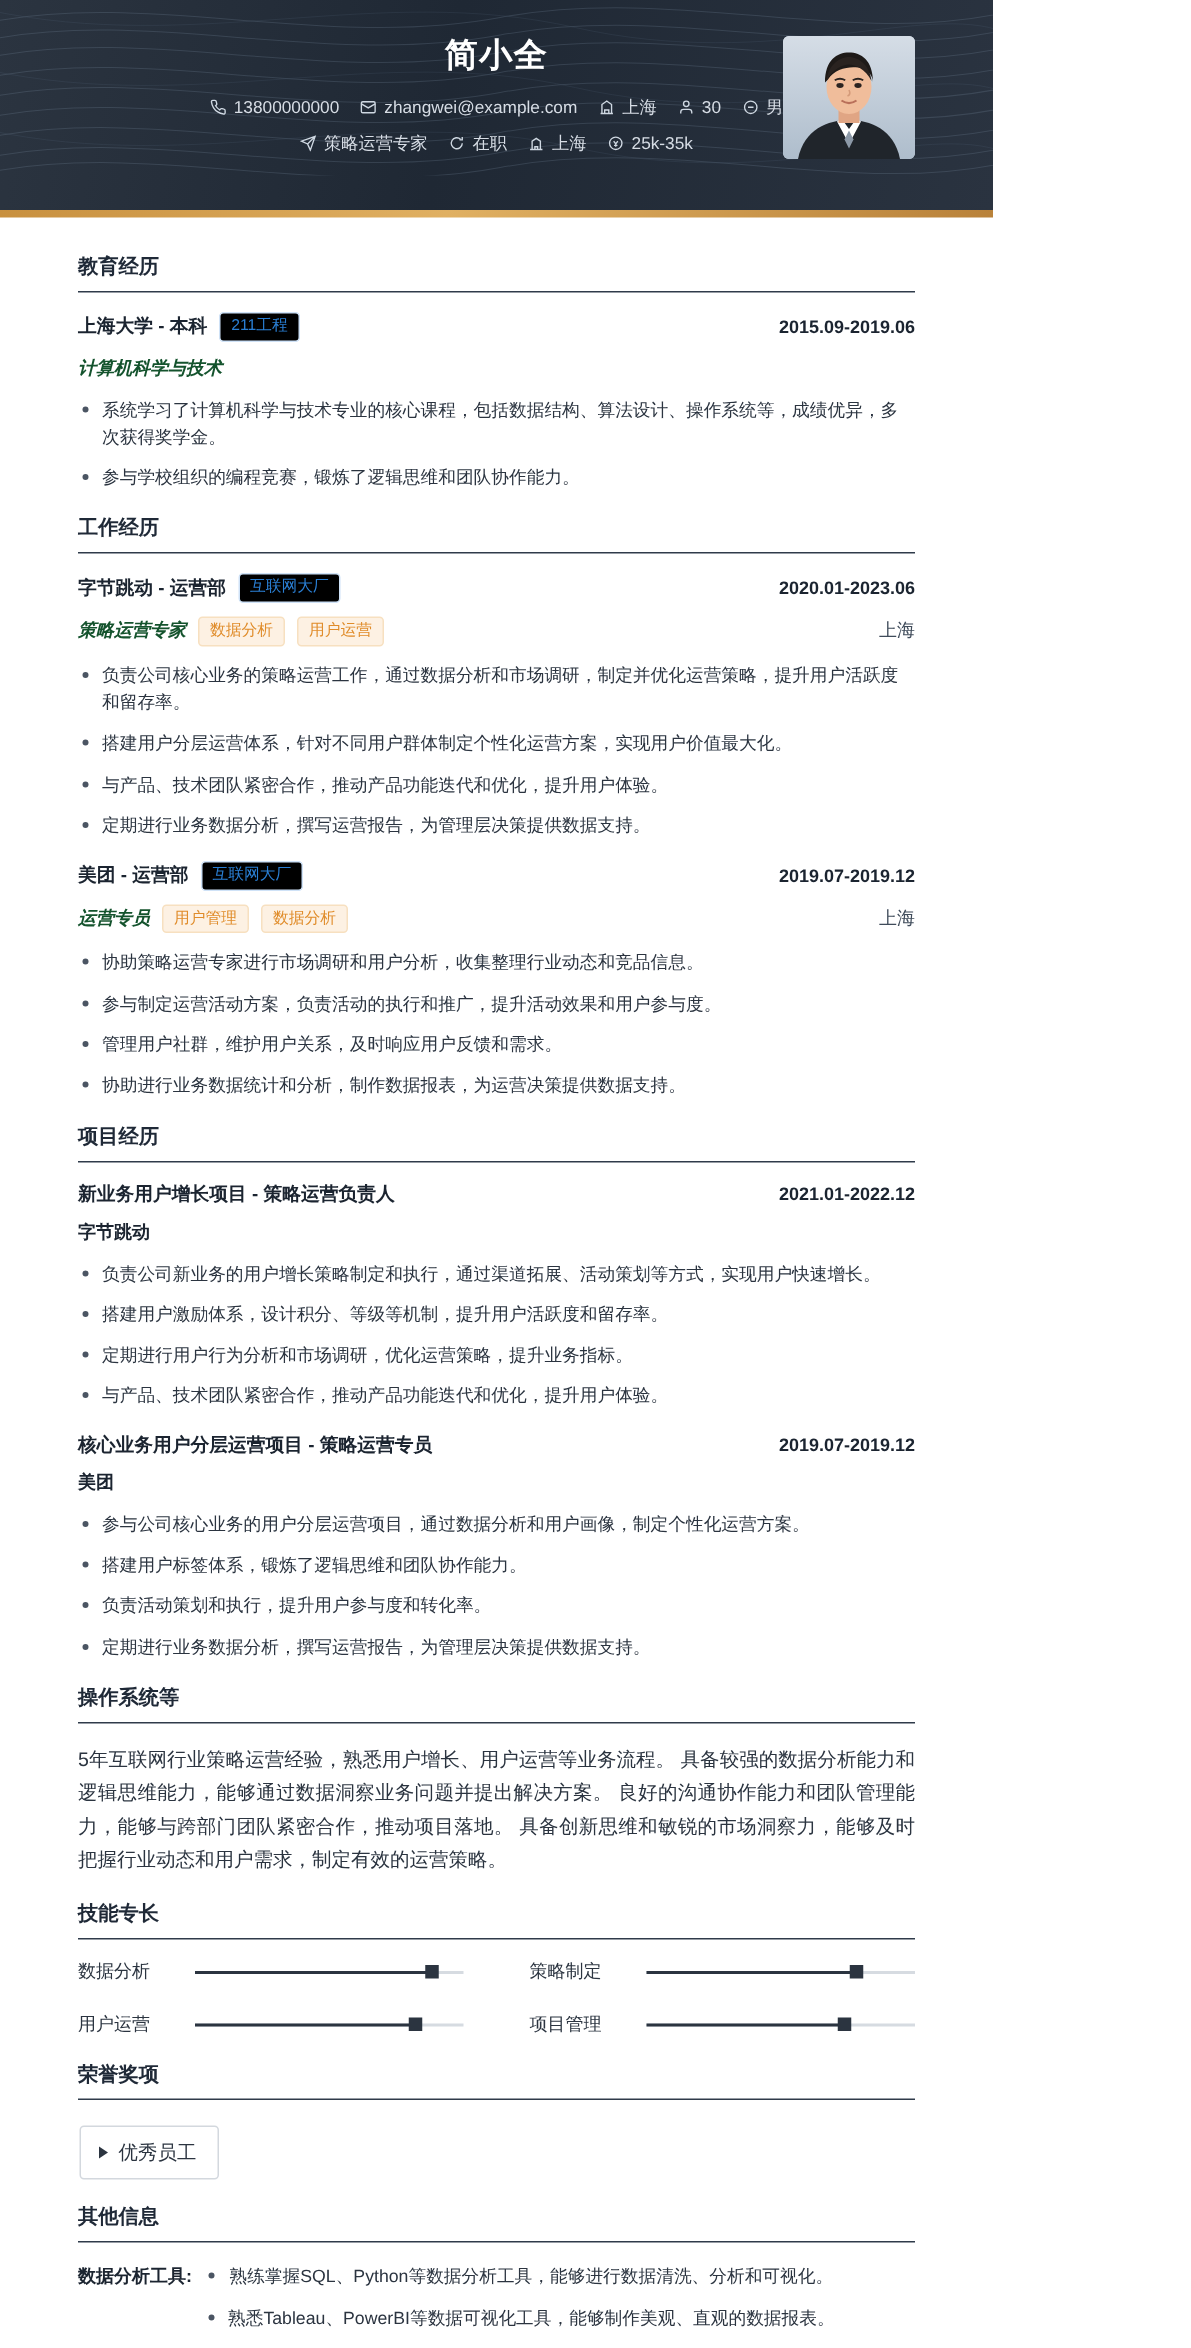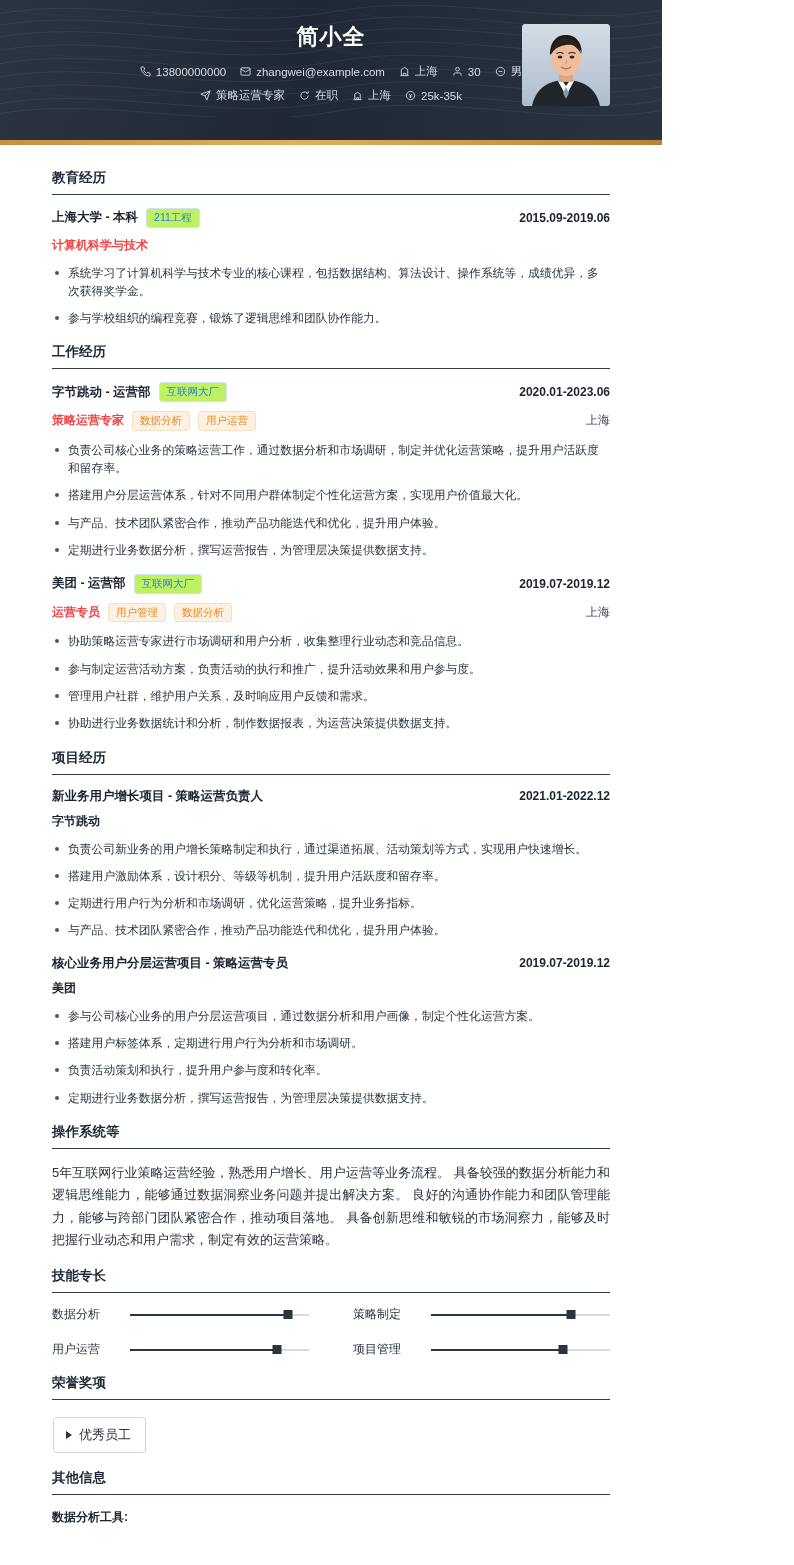--- a/index.html
+++ b/index.html
@@ -81,32 +81,32 @@
   .entry:last-child { margin-bottom: 4px; }
   .row {
     display: flex;
     justify-content: space-between;
     align-items: center;
     gap: 10px;
   }
   .row .left { display: flex; align-items: center; gap: 8px; flex-wrap: wrap; }
   .e-title { font-size: 12.5px; font-weight: bold; color: #1b2430; }
   .e-date { font-size: 12px; font-weight: bold; color: #1b2430; white-space: nowrap; }
-  .e-sub { font-size: 12px; font-weight: bold; color: #ef4444; margin-top: 9px; }
+  .e-sub { font-size: 12px; font-weight: bold; color: #14532d; margin-top: 9px; font-style: italic; }
   .e-loc { font-size: 12px; color: #3f4b5a; white-space: nowrap; }
   .e-org { font-size: 12px; font-weight: bold; color: #1b2430; margin-top: 8px; }
 
   .tag {
     font-size: 10.5px;
     padding: 2px 7px;
     border-radius: 3px;
     line-height: 1.3;
     white-space: nowrap;
   }
-  .tag.blue { background:#bef264; color:#2a7fd4; border:1px solid #cfe2f7; }
+  .tag.blue { background:#000000; color:#2a7fd4; border:1px solid #cfe2f7; }
   .tag.orange { background:#fdf1e3; color:#e08c2a; border:1px solid #f7e0c0; }
 
   ul.bullets { list-style: none; margin-top: 10px; }
   ul.bullets li {
     position: relative;
     padding-left: 16px;
     font-size: 11.8px;
     line-height: 1.55;
     color: #2b3440;
     margin-bottom: 9px;
@@ -422,21 +422,21 @@
       </div>
 
       <div class="entry">
         <div class="row">
           <span class="e-title">核心业务用户分层运营项目 - 策略运营专员</span>
           <span class="e-date">2019.07-2019.12</span>
         </div>
         <div class="e-org">美团</div>
         <ul class="bullets">
           <li>参与公司核心业务的用户分层运营项目，通过数据分析和用户画像，制定个性化运营方案。</li>
-          <li>搭建用户标签体系，定期进行用户行为分析和市场调研。</li>
+          <li>搭建用户标签体系，锻炼了逻辑思维和团队协作能力。</li>
           <li>负责活动策划和执行，提升用户参与度和转化率。</li>
           <li>定期进行业务数据分析，撰写运营报告，为管理层决策提供数据支持。</li>
         </ul>
       </div>
     </div>
 
     <div class="section">
       <div class="section-title">操作系统等</div>
       <p class="summary-text">5年互联网行业策略运营经验，熟悉用户增长、用户运营等业务流程。 具备较强的数据分析能力和逻辑思维能力，能够通过数据洞察业务问题并提出解决方案。 良好的沟通协作能力和团队管理能力，能够与跨部门团队紧密合作，推动项目落地。 具备创新思维和敏锐的市场洞察力，能够及时把握行业动态和用户需求，制定有效的运营策略。</p>
     </div>
@@ -489,17 +489,21 @@
       <div class="award-box">
         <span class="caret"></span>
         <span class="award-label">优秀员工</span>
       </div>
     </div>
 
     <div class="section">
       <div class="section-title">其他信息</div>
       <div class="other-item">
         <span class="other-key">数据分析工具:</span>
+        <ul class="other-list">
+          <li>熟练掌握SQL、Python等数据分析工具，能够进行数据清洗、分析和可视化。</li>
+          <li>熟悉Tableau、PowerBI等数据可视化工具，能够制作美观、直观的数据报表。</li>
+        </ul>
       </div>
     </div>
 
   </div>
 </div>
 
 </body></html>

